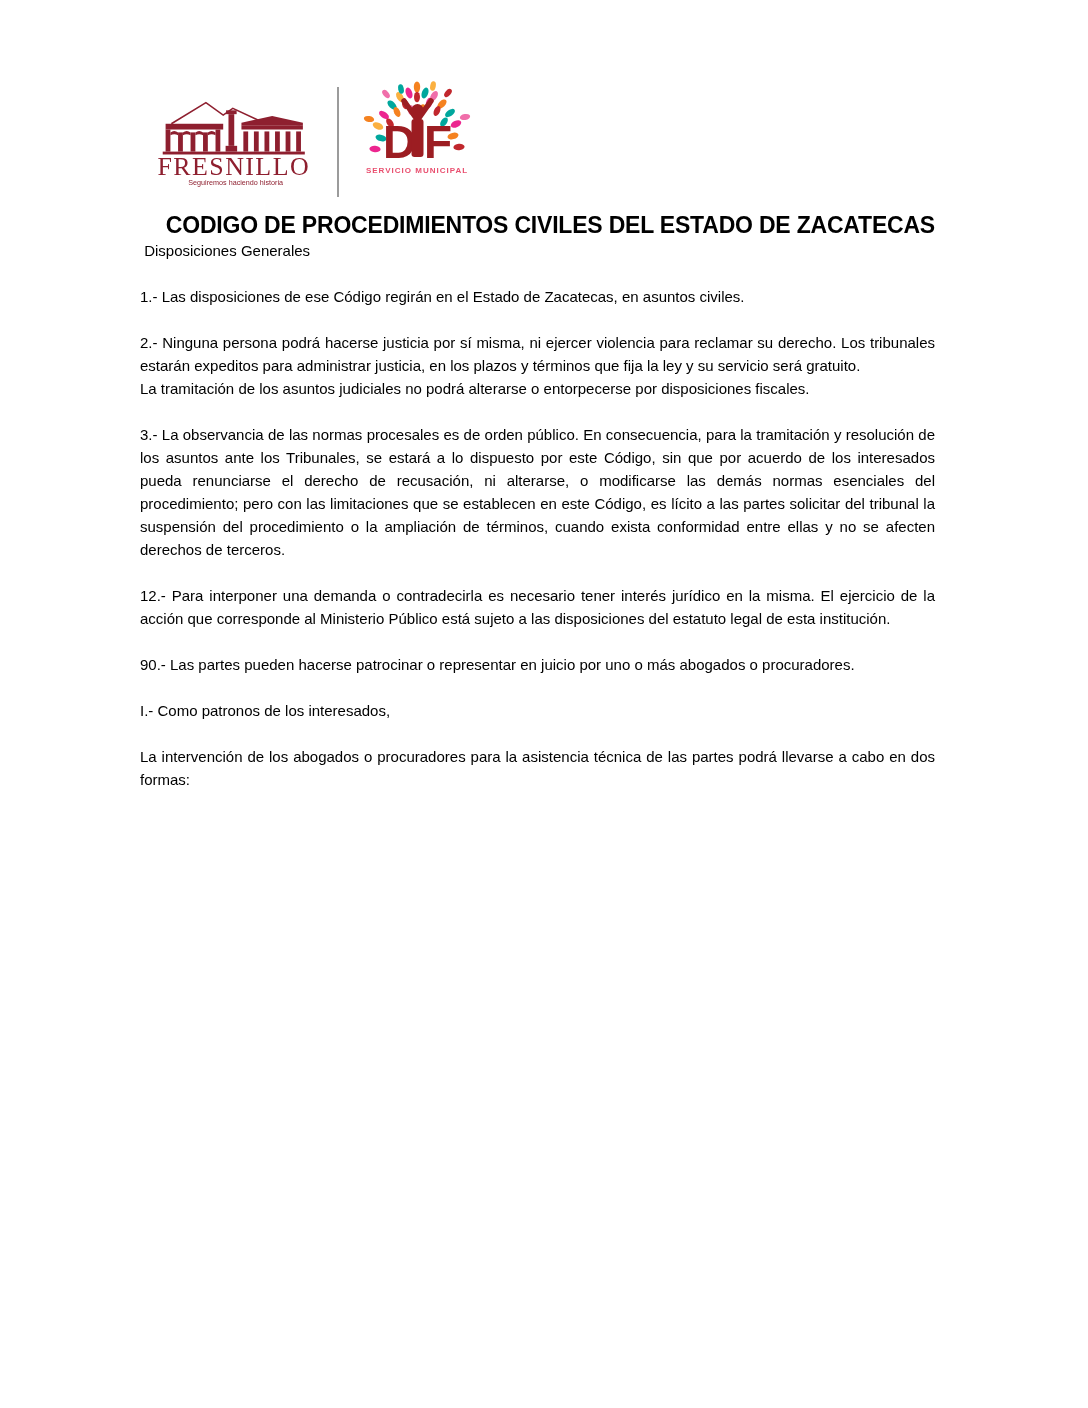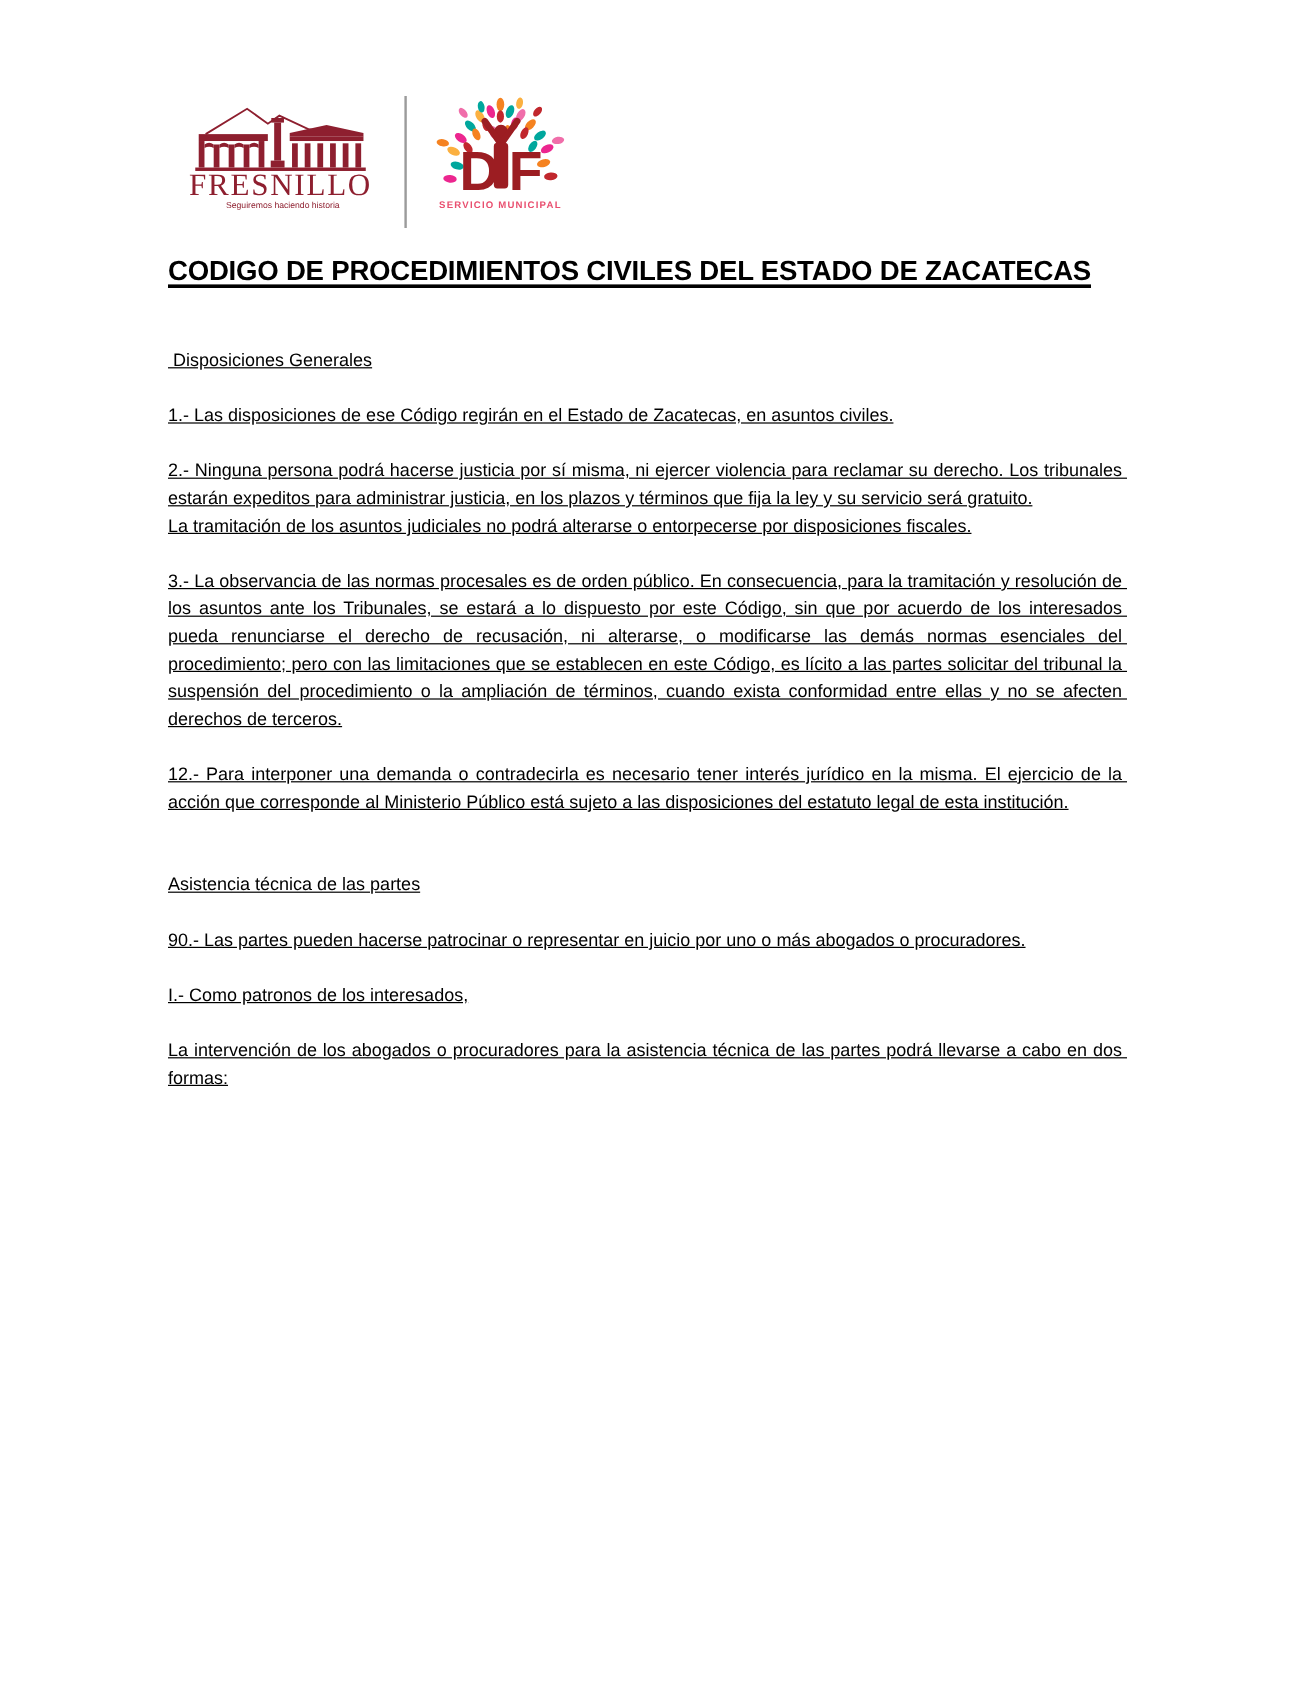--- a/index.html
+++ b/index.html
@@ -6,40 +6,39 @@
   body{
     width:1088px;height:1408px;
     background:#ffffff;
     font-family:"Liberation Sans","DejaVu Sans",sans-serif;
     color:#000000;
     -webkit-font-smoothing:antialiased;
   }
   .page{box-sizing:border-box;width:1088px;height:1408px;padding:80px 153px 0 140px;overflow:hidden;}
 
   
-  .logos{display:flex;gap:13px;margin-left:16px;height:124px;}
+  .logos{display:flex;align-items:center;gap:13px;margin-left:16px;height:124px;}
   .fresnillo-svg{width:168px;height:100px;flex:0 0 auto;}
   .logo-divider{width:2px;height:110px;background:#9b9b9b;flex:0 0 auto;}
   .dif-svg{width:132px;height:124px;flex:0 0 auto;}
 
   
   .doc-title{
     margin:8px 0 0 0;
     font-size:23px;
     font-weight:bold;
-    text-align:left;
+    text-align:right;
     letter-spacing:-0.2px;
-    text-decoration:underline;
     text-decoration-thickness:2.5px;
     text-underline-offset:4px;
     white-space:nowrap;
   }
 
   
-  .content{margin-top:50px;width:795px;text-decoration:underline;}
+  .content{width:795px;}
   .content p{
     margin:0 0 23px 0;
     font-size:15px;
     line-height:23px;
     white-space:pre-wrap;
   }
   .content p.para{text-align:justify;}
   .content p.heading{text-align:left;}
   .content p.gap-large{margin-top:46px;}
 
@@ -137,19 +136,18 @@
 
   <h1 class="doc-title">CODIGO DE PROCEDIMIENTOS CIVILES DEL ESTADO DE ZACATECAS</h1>
 
   <main class="content" id="content">
       <p class="heading"> Disposiciones Generales</p>
       <p class="para">1.- Las disposiciones de ese Código regirán en el Estado de Zacatecas, en asuntos civiles.</p>
       <p class="para">2.- Ninguna persona podrá hacerse justicia por sí misma, ni ejercer violencia para reclamar su derecho. Los tribunales estarán expeditos para administrar justicia, en los plazos y términos que fija la ley y su servicio será gratuito.
 La tramitación de los asuntos judiciales no podrá alterarse o entorpecerse por disposiciones fiscales.</p>
       <p class="para">3.- La observancia de las normas procesales es de orden público. En consecuencia, para la tramitación y resolución de los asuntos ante los Tribunales, se estará a lo dispuesto por este Código, sin que por acuerdo de los interesados pueda renunciarse el derecho de recusación, ni alterarse, o modificarse las demás normas esenciales del procedimiento; pero con las limitaciones que se establecen en este Código, es lícito a las partes solicitar del tribunal la suspensión del procedimiento o la ampliación de términos, cuando exista conformidad entre ellas y no se afecten derechos de terceros.</p>
       <p class="para">12.- Para interponer una demanda o contradecirla es necesario tener interés jurídico en la misma. El ejercicio de la acción que corresponde al Ministerio Público está sujeto a las disposiciones del estatuto legal de esta institución.</p>
-      <p class="heading gap-large">Asistencia técnica de las partes</p>
       <p class="para">90.- Las partes pueden hacerse patrocinar o representar en juicio por uno o más abogados o procuradores.</p>
       <p class="para">I.- Como patronos de los interesados,</p>
       <p class="para">La intervención de los abogados o procuradores para la asistencia técnica de las partes podrá llevarse a cabo en dos formas:</p>
     </main>
 
 </div>
 
 </body></html>

